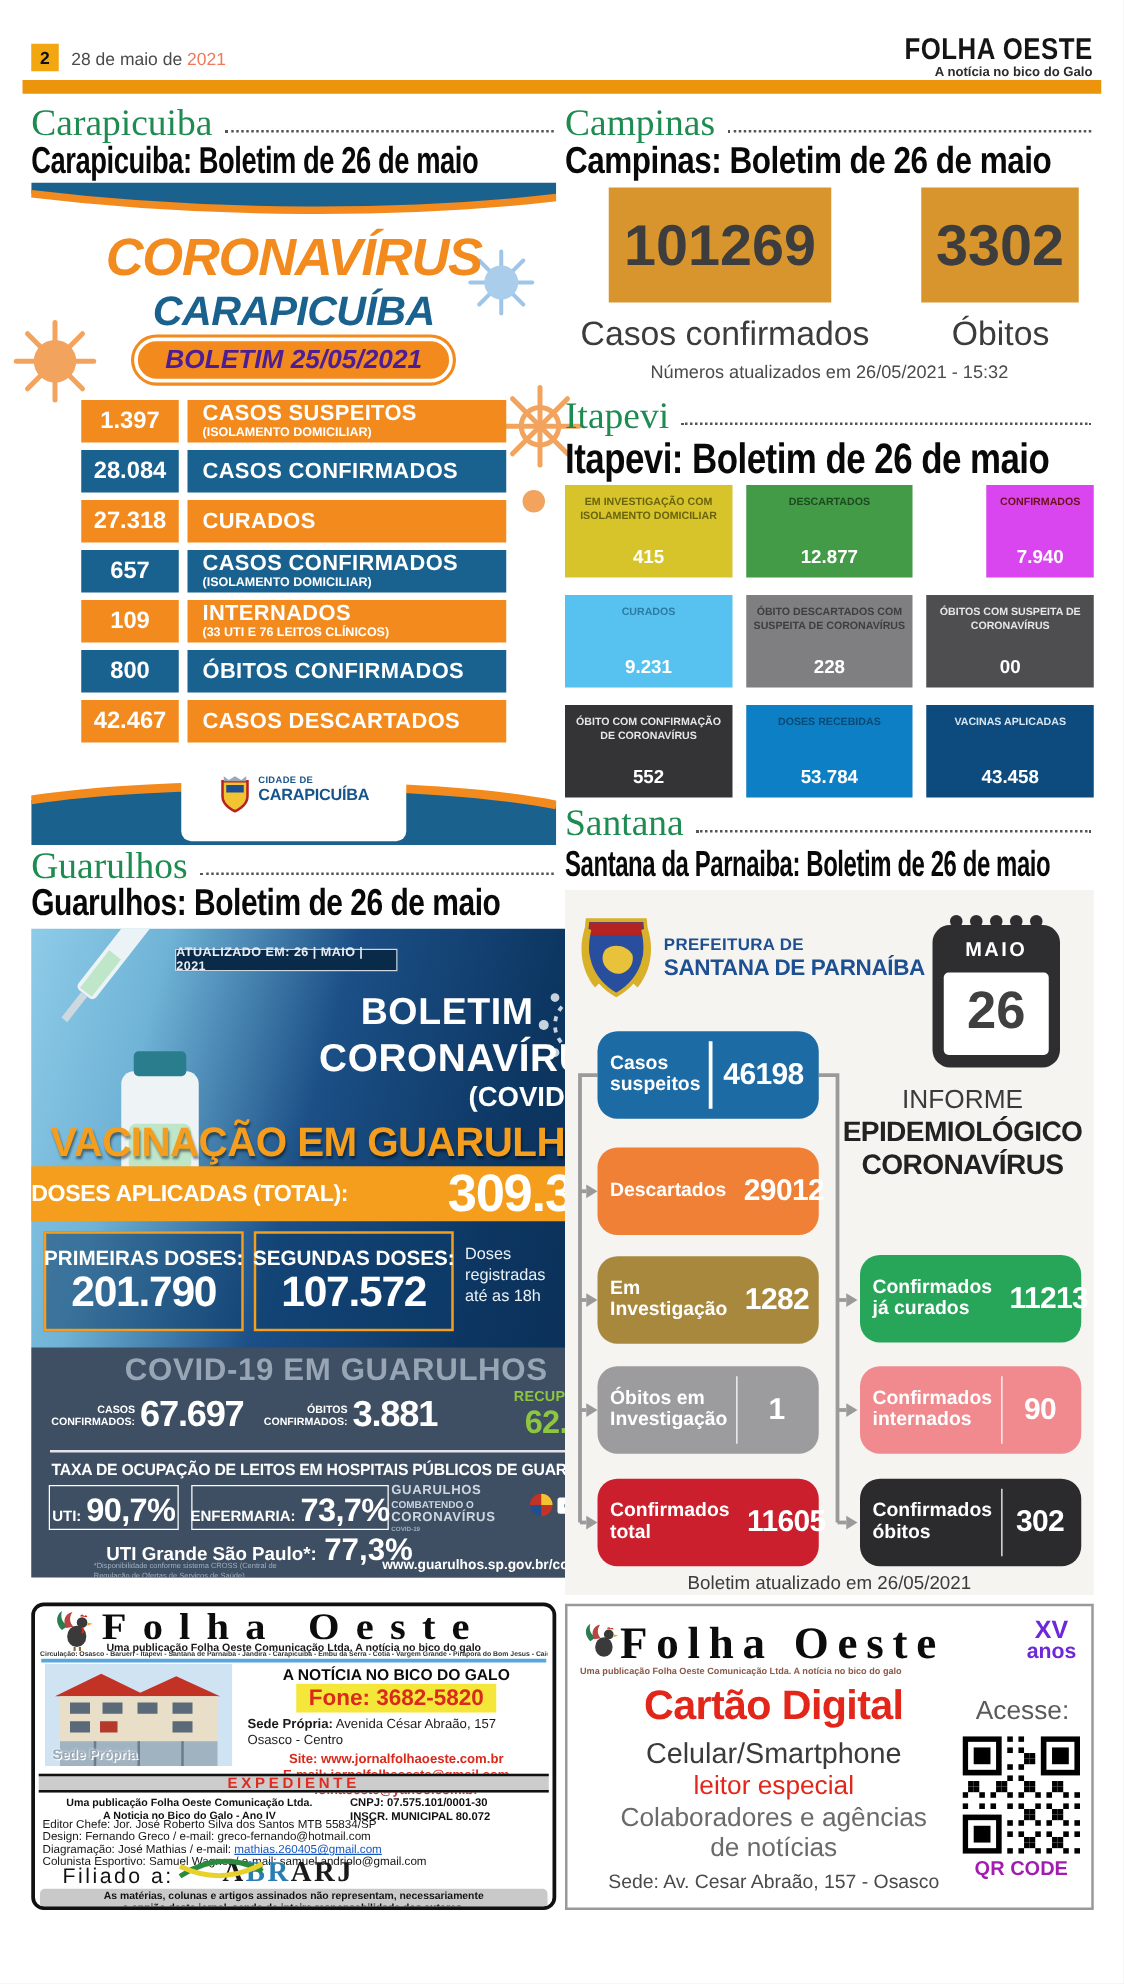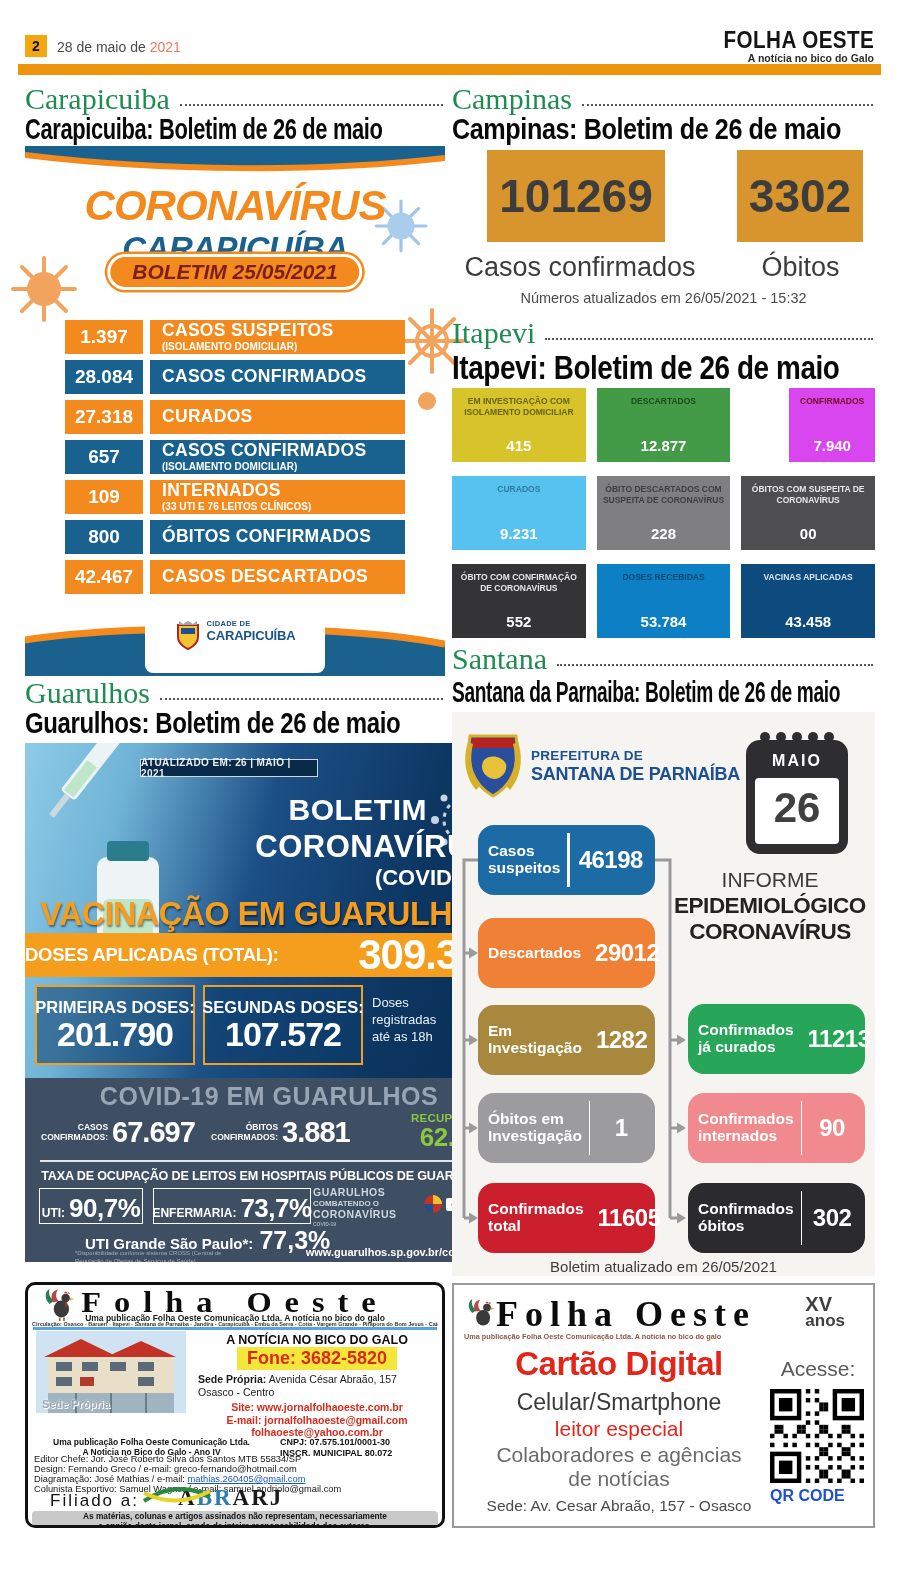--- a/index.html
+++ b/index.html
@@ -14,21 +14,21 @@
   .brandtag{right:25px;top:52px;font-size:10.5px;font-weight:700;color:#2c2c2c}
   .obar{left:18px;right:18px;top:64px;height:11px;background:#ED940D}
   
   .sec{position:absolute;display:flex;align-items:center;font-family:"Liberation Serif",serif;font-size:30px;color:#1E8C50;line-height:1}
   .sec .dots{flex:1;border-bottom:2.5px dotted #555;margin:12px 2px 0 10px;height:0}
   .headline{position:absolute;font-weight:800;font-size:30px;color:#090909;white-space:nowrap;transform-origin:0 50%;letter-spacing:-.5px}
   
   .cara{left:25px;top:146px;width:420px;height:530px;background:#fff}
   .cara-h1{left:0;right:0;top:36px;text-align:center;font-style:italic;font-weight:800;font-size:42px;color:#F28A1E;letter-spacing:-1px}
   .cara-h2{left:0;right:0;top:84px;text-align:center;font-style:italic;font-weight:800;font-size:33px;color:#1A618E;letter-spacing:-.5px}
-  .cara-pill{left:50%;top:108px;transform:translateX(-50%);background:#F28A1E;border:3px solid #fff;box-shadow:0 0 0 2.5px #F28A1E;border-radius:24px;padding:3px 22px;color:#7f1d1d;font-style:italic;font-weight:800;font-size:21px;white-space:nowrap}
+  .cara-pill{left:50%;top:124px;transform:translateX(-50%);background:#F28A1E;border:3px solid #fff;box-shadow:0 0 0 2.5px #F28A1E;border-radius:24px;padding:3px 22px;color:#4c1d95;font-style:italic;font-weight:800;font-size:21px;white-space:nowrap}
   .cara-rows{left:40px;right:40px;top:174px}
   .crow{display:flex;height:34px;margin-bottom:6px}
   .cnum{width:78px;color:#fff;font-weight:800;font-size:19px;display:flex;align-items:center;justify-content:center;margin-right:7px}
   .clab{flex:1;color:#fff;display:flex;flex-direction:column;justify-content:center;padding-left:12px}
   .clab-main{font-weight:800;font-size:17.5px;letter-spacing:.3px;line-height:1}
   .clab-sub{font-weight:700;font-size:10px;margin-top:1px}
   .cara-tab{left:50%;top:465px;transform:translateX(-50%);width:180px;height:62px;background:#fff;border-radius:14px 14px 8px 8px;z-index:2;display:flex;align-items:flex-start;justify-content:center;gap:6px;padding-top:8px}
   .cara-city1{font-size:7.5px;font-weight:800;color:#16548a;letter-spacing:.3px}
   .cara-city2{font-size:13px;font-weight:800;color:#16548a;letter-spacing:-.2px}
   
@@ -113,31 +113,31 @@
   .adl-pubrow2{left:252px;top:152px;width:165px;font-size:9px;font-weight:800;line-height:1.18;color:#111}
   .adl-explines{left:6px;top:169px;width:410px;font-size:9.3px;color:#151515;line-height:10px}
   .explink{color:#1558c2;text-decoration:underline}
   .adl-fil{left:22px;top:206px;font-size:17px;letter-spacing:2px;color:#111}
   .adl-abrarj{left:150px;top:200px;width:260px}
   .abrarj-txt{font-family:"Liberation Serif",serif;font-weight:800;font-size:23px;letter-spacing:2px;color:#1a1a1a}
   .abrarj-sub{font-size:6.5px;color:#333;letter-spacing:.5px}
   .adl-disc{left:4px;right:4px;top:226px;height:18px;background:#c9c9c9;border-radius:4px;text-align:center;font-size:8.3px;font-weight:800;color:#111;line-height:1.15;padding-top:1px}
   .adr{left:452px;top:1283px;width:423px;height:245px;border:2px solid #999;background:#fff;overflow:hidden}
   .adr-mast{left:42px;top:8px;font-family:"Liberation Serif",serif;font-weight:800;font-size:36px;letter-spacing:7px;color:#0c0c0c;white-space:nowrap}
-  .adr-xv{right:28px;top:10px;color:#404040;font-weight:800;font-size:20px;line-height:.9;text-align:left}
+  .adr-xv{right:12px;top:10px;color:#6d28d9;font-weight:800;font-size:20px;line-height:.9;text-align:center}
   .adr-xv .a2{font-size:17px}
   .adr-pub{left:10px;top:47px;width:310px;font-size:7.3px;font-weight:700;color:#8a5a48;white-space:nowrap;overflow:hidden}
   .adr-cartao{left:0;top:60px;width:330px;text-align:center;font-size:33px;font-weight:800;color:#E3261A;letter-spacing:-.5px}
   .adr-cel{left:0;top:104px;width:330px;text-align:center;font-size:23px;color:#3b3b3b}
   .adr-leitor{left:0;top:132px;width:330px;text-align:center;font-size:21px;color:#E3261A}
   .adr-colab{left:40px;top:158px;width:250px;text-align:center;font-size:21px;color:#6a6a6a;line-height:1.15}
   .adr-sede{left:0;top:212px;width:330px;text-align:center;font-size:15.5px;color:#4a4a4a}
   .adr-acesse{left:318px;top:72px;width:92px;text-align:center;font-size:21px;color:#5a5a5a}
   .adr-qr{left:316px;top:104px;width:94px;height:94px}
-  .adr-qrlab{left:316px;top:202px;width:94px;text-align:left;font-size:16px;font-weight:800;color:#1d4ed8}
+  .adr-qrlab{left:316px;top:202px;width:94px;text-align:center;font-size:16px;font-weight:800;color:#a21caf}
 </style>
 </head>
 <body>
 
 <div class="page">
 
   <div class="abs pagenum">2</div>
   <div class="abs hdate">
     <span>28 de maio de</span>
     <span class="yr">2021</span>
@@ -560,20 +560,21 @@
         <b>Sede Própria:</b>
         <span>Avenida César Abraão, 157</span><br>
         <span>Osasco - Centro</span>
       </div>
       <div class="adl-links">
         <div>Site: www.jornalfolhaoeste.com.br</div>
         <div>E-mail: jornalfolhaoeste@gmail.com</div>
         <div>folhaoeste@yahoo.com.br</div>
       </div>
     </div>
+    <div class="abs adl-exp">EXPEDIENTE</div>
     <div class="abs adl-pubrow1">
       <div>Uma publicação Folha Oeste Comunicação Ltda.</div>
       <div>A Noticia no Bico do Galo - Ano IV</div>
     </div>
     <div class="abs adl-pubrow2">
       <div>CNPJ: 07.575.101/0001-30</div>
       <div>INSCR. MUNICIPAL 80.072</div>
     </div>
     <div class="abs adl-explines" id="exp-lines">
         <div class="expline"><span>Editor Chefe: Jor. José Roberto Silva dos Santos MTB 55834/SP</span></div>

